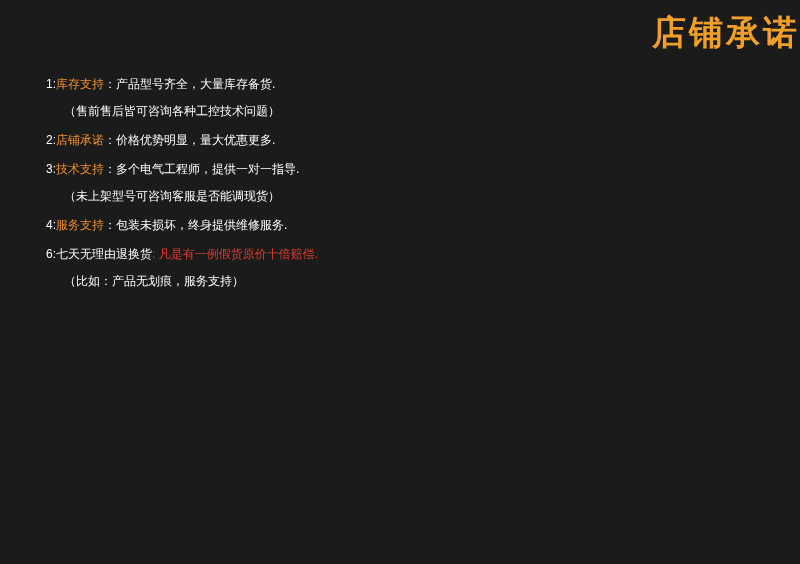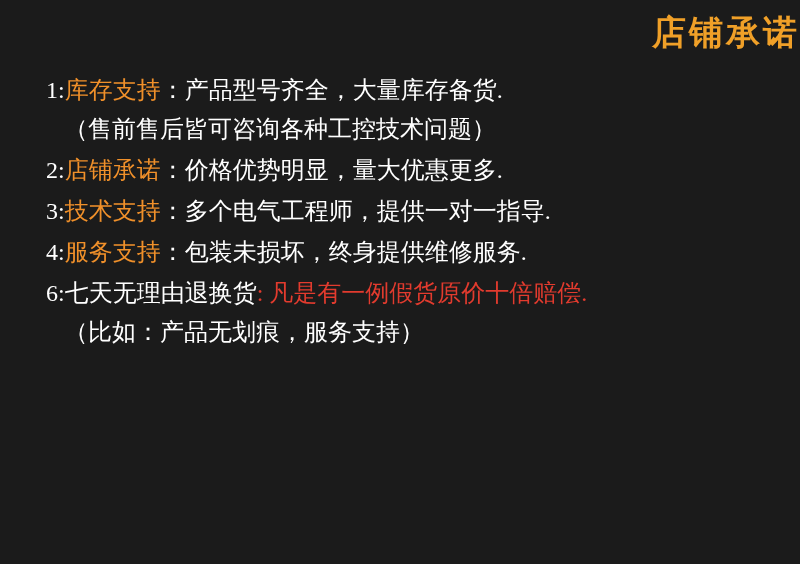--- a/index.html
+++ b/index.html
@@ -32,25 +32,25 @@
     font-size: 34px;
     font-weight: bold;
     letter-spacing: 3px;
     font-family: "Liberation Serif", serif;
   }
   .content {
     padding: 12px 46px 0 46px;
   }
   .line {
     color: #ffffff;
-    font-size: 24px;
+    font-size: 12px;
     line-height: 1.0;
     margin-bottom: 17px;
     white-space: nowrap;
-    font-family: Liberation Serif, serif;
+    font-family: Liberation Sans, sans-serif;
   }
   .line.sub {
     margin-left: 18px;
     margin-top: -2px;
   }
   .num {
     color: #ffffff;
   }
   .key-orange {
     color: #f0902a;
@@ -80,20 +80,23 @@
       <span class="rest">（售前售后皆可咨询各种工控技术问题）</span>
     </div>
 
     <div class="line">
       <span class="num">2:</span><span class="key-orange">店铺承诺</span><span class="rest">：价格优势明显，量大优惠更多.</span>
     </div>
 
     <div class="line">
       <span class="num">3:</span><span class="key-orange">技术支持</span><span class="rest">：多个电气工程师，提供一对一指导.</span>
     </div>
+    <div class="line sub">
+      <span class="rest">（未上架型号可咨询客服是否能调现货）</span>
+    </div>
 
     <div class="line">
       <span class="num">4:</span><span class="key-orange">服务支持</span><span class="rest">：包装未损坏，终身提供维修服务.</span>
     </div>
 
 
     <div class="line">
       <span class="num">6:</span><span class="rest">七天无理由退换货</span><span class="key-red">: 凡是有一例假货原价十倍赔偿.</span>
     </div>
 

